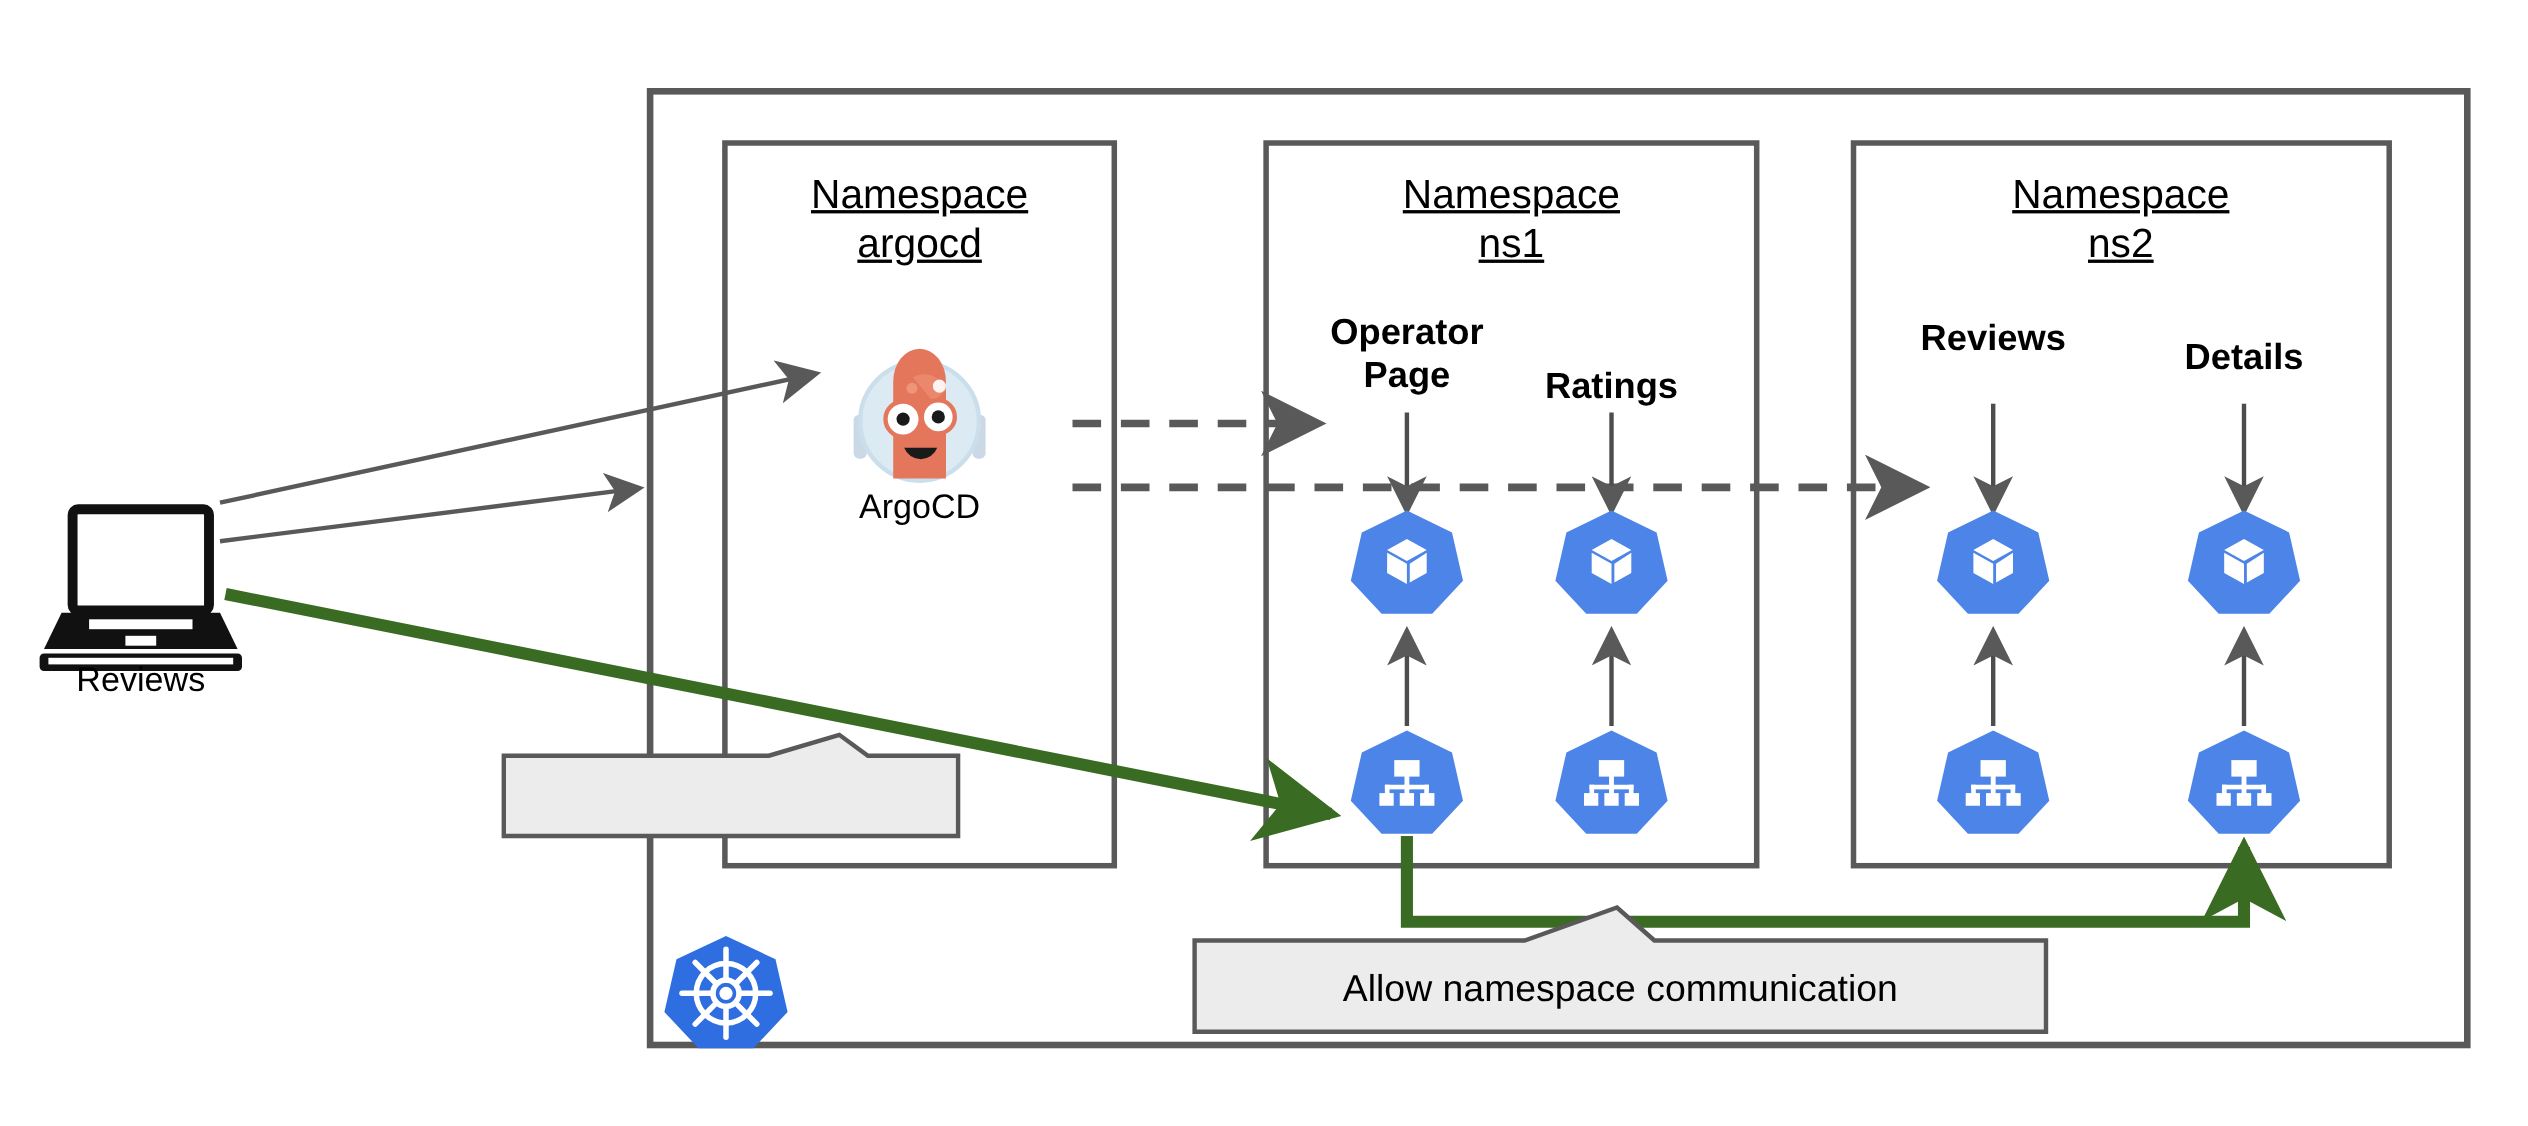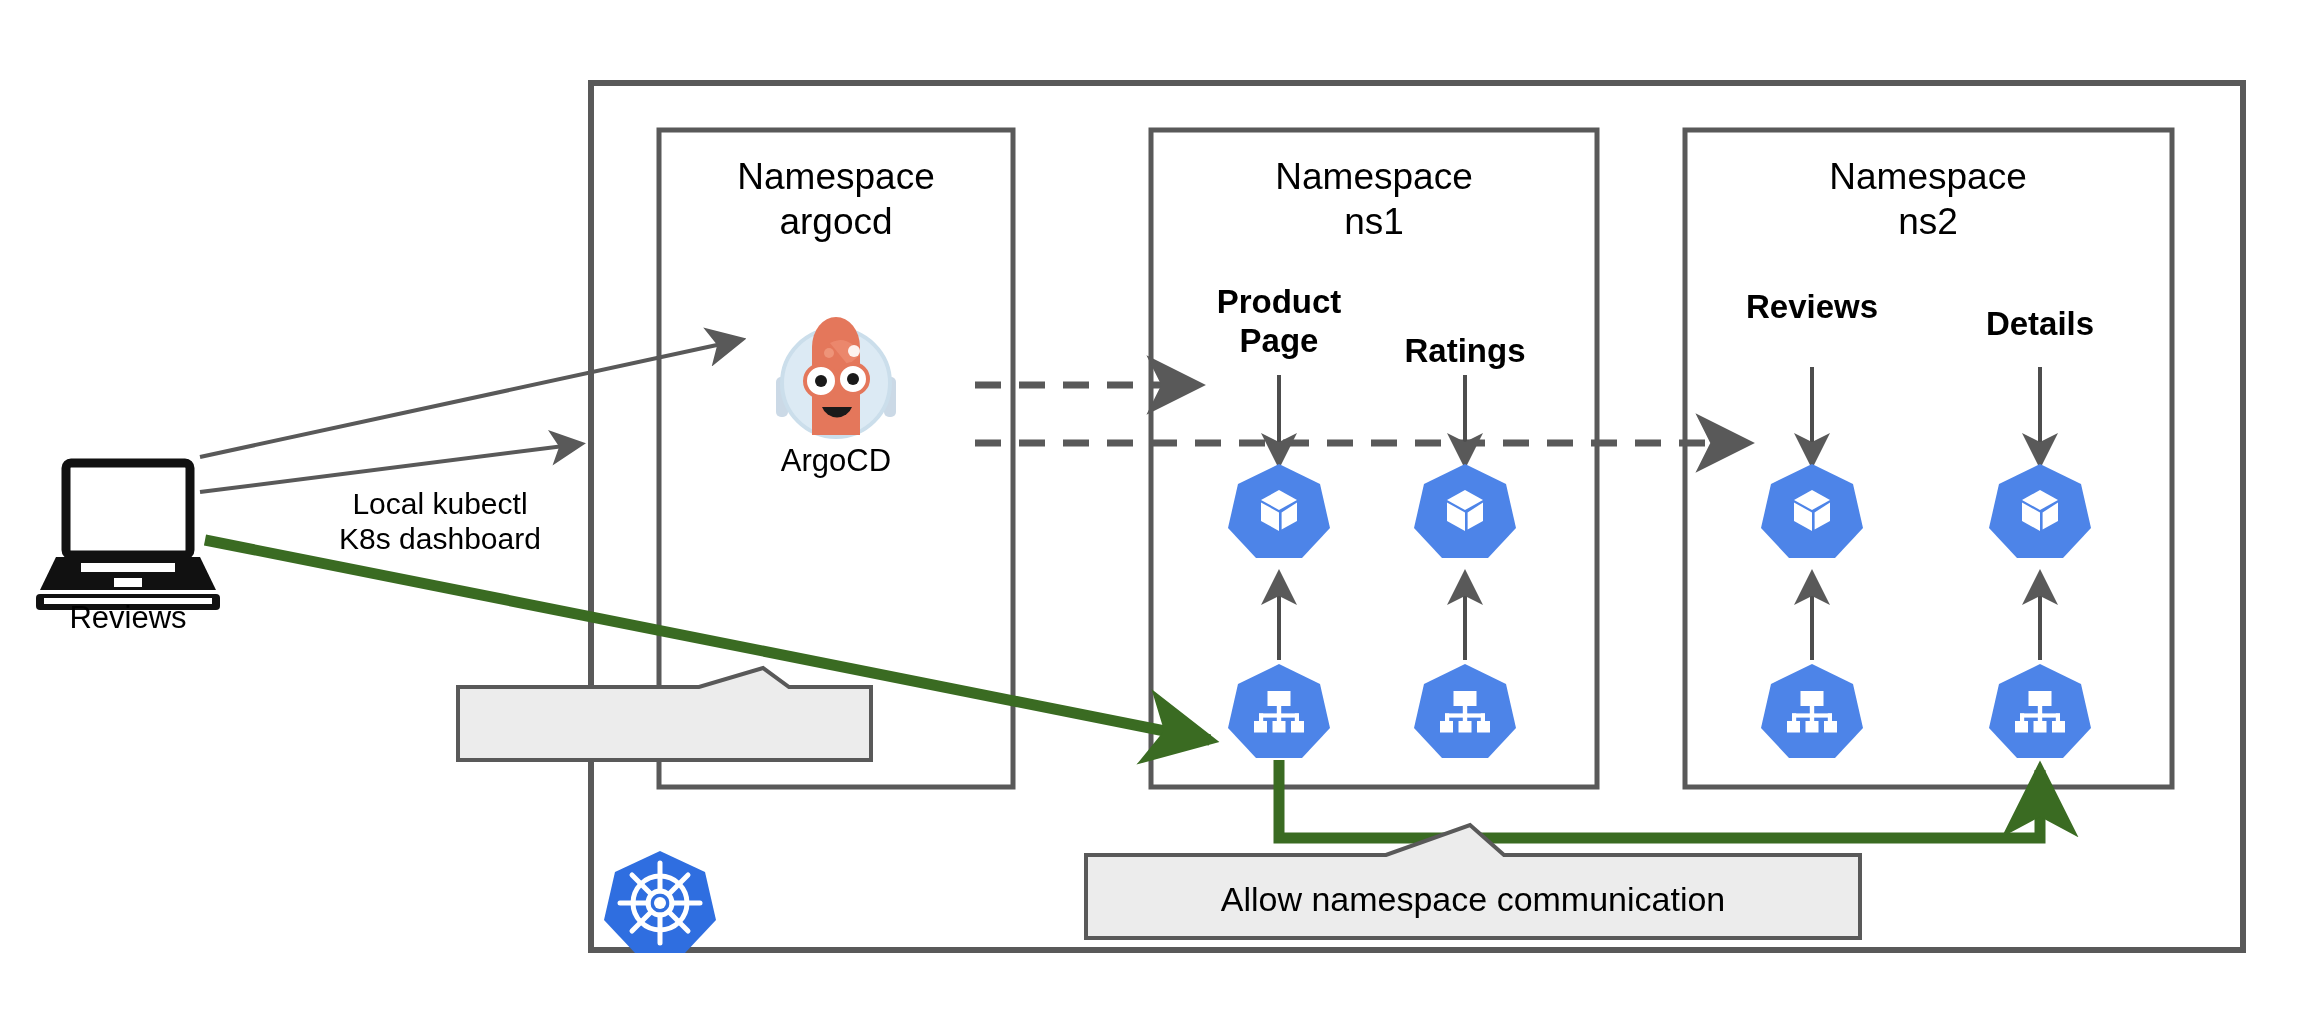--- a/index.html
+++ b/index.html
@@ -1,21 +1,21 @@
 <!DOCTYPE html>
 <html><head>
 <meta charset="utf-8">
 <style>
   html,body{margin:0;padding:0;background:#ffffff;}
   body{font-family:"Liberation Sans",sans-serif;}
   #stage{position:relative;width:2298px;height:1024px;background:#ffffff;overflow:hidden;}
   #vec{position:absolute;left:0;top:0;width:2298px;height:1024px;}
   .lbl{position:absolute;color:#000;white-space:pre;line-height:1.18;}
   .t-center{text-align:center;transform:translateX(-50%);}
-  .ns-title{font-size:37px;}
+  .ns-title{font-size:37px;text-decoration:underline;}
   .svc-title{font-size:33px;font-weight:bold;}
   .note{font-size:30px;}
   .callout-text{font-size:28px;}
   .callout-text.big{font-size:34px;}
   .argocd-cap{font-size:31px;}
   .op-cap{font-size:31px;}
 </style>
 </head>
 <body>
 
@@ -163,31 +163,29 @@
 
     <path d="M1279,760 L1279,838 L2040,838 L2040,770" fill="none" stroke="#3A6B22" stroke-width="11" marker-end="url(#greenArrow)"></path>
 
     <path d="M458,687 L699,687 L763,668 L789,687 L871,687 L871,760 L458,760 Z" fill="#ECECEC" stroke="#595959" stroke-width="4"></path>
 
     <path d="M1086,855 L1386,855 L1470,825 L1504,855 L1860,855 L1860,938 L1086,938 Z" fill="#ECECEC" stroke="#595959" stroke-width="4"></path>
   </svg>
 
   <div class="lbl op-cap t-center" style="left: 128px; top: 600px; white-space: pre;">Reviews</div>
 
-  <div class="lbl note t-center" style="left: 440px; top: 486px; white-space: pre;">Local kubectl
-K8s dashboard</div>
 
   <div class="lbl ns-title t-center" style="left: 836px; top: 155px; white-space: pre;"><span>Namespace</span></div>
   <div class="lbl ns-title t-center" style="left: 836px; top: 200px; white-space: pre;"><span>argocd</span></div>
   <div class="lbl argocd-cap t-center" style="left: 836px; top: 443px; white-space: pre;">ArgoCD</div>
 
   <div class="lbl ns-title t-center" style="left: 1374px; top: 155px; white-space: pre;"><span>Namespace</span></div>
   <div class="lbl ns-title t-center" style="left: 1374px; top: 200px; white-space: pre;"><span>ns1</span></div>
 
-  <div class="lbl svc-title t-center" style="left: 1279px; top: 283px; white-space: pre;">Product
+  <div class="lbl svc-title t-center" style="left: 1279px; top: 283px; white-space: pre;">Operator
 Page</div>
   <div class="lbl svc-title t-center" style="left: 1465px; top: 305px; white-space: pre; margin-top: 27px;">Ratings</div>
 
   <div class="lbl ns-title t-center" style="left: 1928px; top: 155px; white-space: pre;"><span>Namespace</span></div>
   <div class="lbl ns-title t-center" style="left: 1928px; top: 200px; white-space: pre;"><span>ns2</span></div>
 
   <div class="lbl svc-title t-center" style="left: 1812px; top: 288px; white-space: pre;">Reviews</div>
   <div class="lbl svc-title t-center" style="left: 2040px; top: 305px; white-space: pre;">Details</div>
 
   <div class="lbl callout-text big t-center" style="left: 1473px; top: 879px; white-space: pre;">Allow namespace communication</div>

